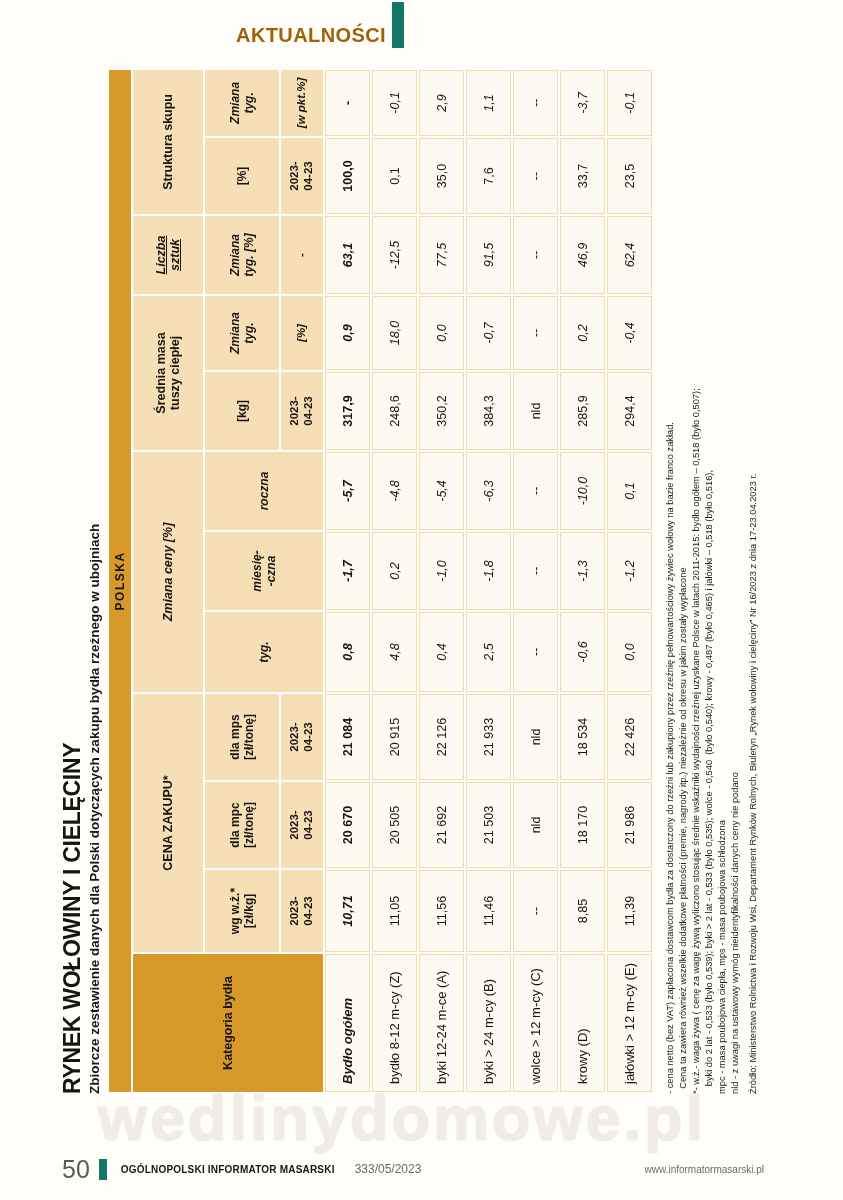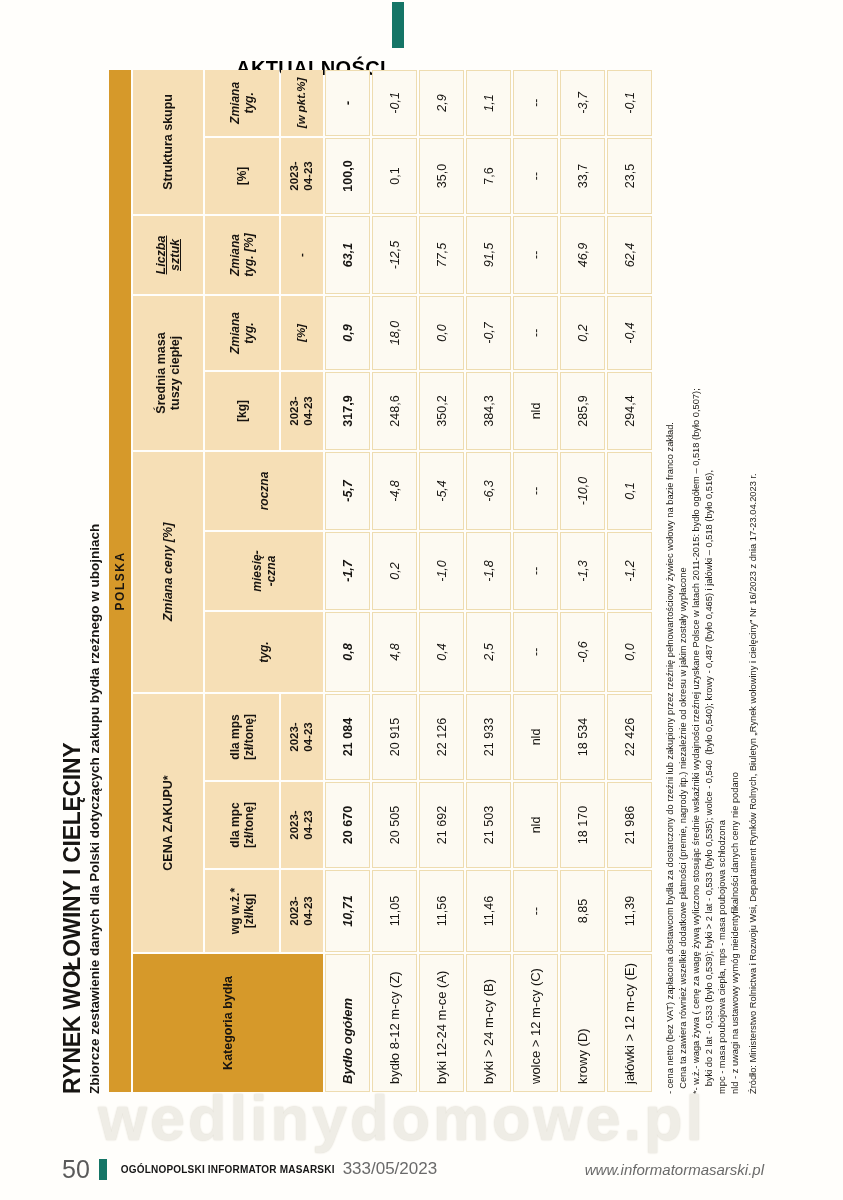--- a/index.html
+++ b/index.html
@@ -5,21 +5,21 @@
   html,body{margin:0;padding:0;}
   body{
     width:843px;height:1200px;position:relative;overflow:hidden;
     background:#fffefb;
     font-family:"Liberation Sans", sans-serif;
     color:#171512;
   }
   
   .section-header{
     position:absolute;top:24px;left:0;width:386px;text-align:right;
-    font-size:20px;font-weight:bold;color:#000000;letter-spacing:0.4px;margin-top:33px;
+    font-size:20px;font-weight:bold;color:#a16207;letter-spacing:0.4px;
   }
   .top-bar{
     position:absolute;left:392px;top:2px;width:12px;height:46px;background:#157566;
   }
   
   .rotated-block{position:absolute;left:60px;top:86px;width:720px;height:1008px;}
   .rotated-inner{
     width:1008px;height:720px;
     transform-origin:0 0;
     transform:rotate(-90deg) translateX(-1008px);
@@ -67,22 +67,22 @@
     white-space:nowrap;
   }
   
   .page-footer{
     position:absolute;left:62px;top:1153px;width:702px;height:32px;z-index:6;
     display:flex;align-items:center;justify-content:space-between;
   }
   .page-number{font-size:25px;color:#5a5a5a;}
   .footer-bar{width:8px;height:21px;background:#157566;margin:0 14px 0 9px;}
   .magazine-name{font-size:10px;font-weight:bold;color:#161616;letter-spacing:0.2px;}
-  .issue{font-size:17px;color:#6a6a6a;margin-left:8px;}
-  .website{font-size:15px;color:#6a6a6a;margin-left:auto;font-style:italic;}
+  .issue{font-size:12px;color:#6a6a6a;margin-left:20px;}
+  .website{font-size:10px;color:#6a6a6a;margin-left:auto;}
 </style>
 </head>
 <body>
 
 <div class="section-header">AKTUALNOŚCI</div>
 <div class="top-bar"></div>
 
 <div class="rotated-block">
   <div class="rotated-inner">
     <h1 class="doc-title">RYNEK WOŁOWINY I CIELĘCINY</h1>

